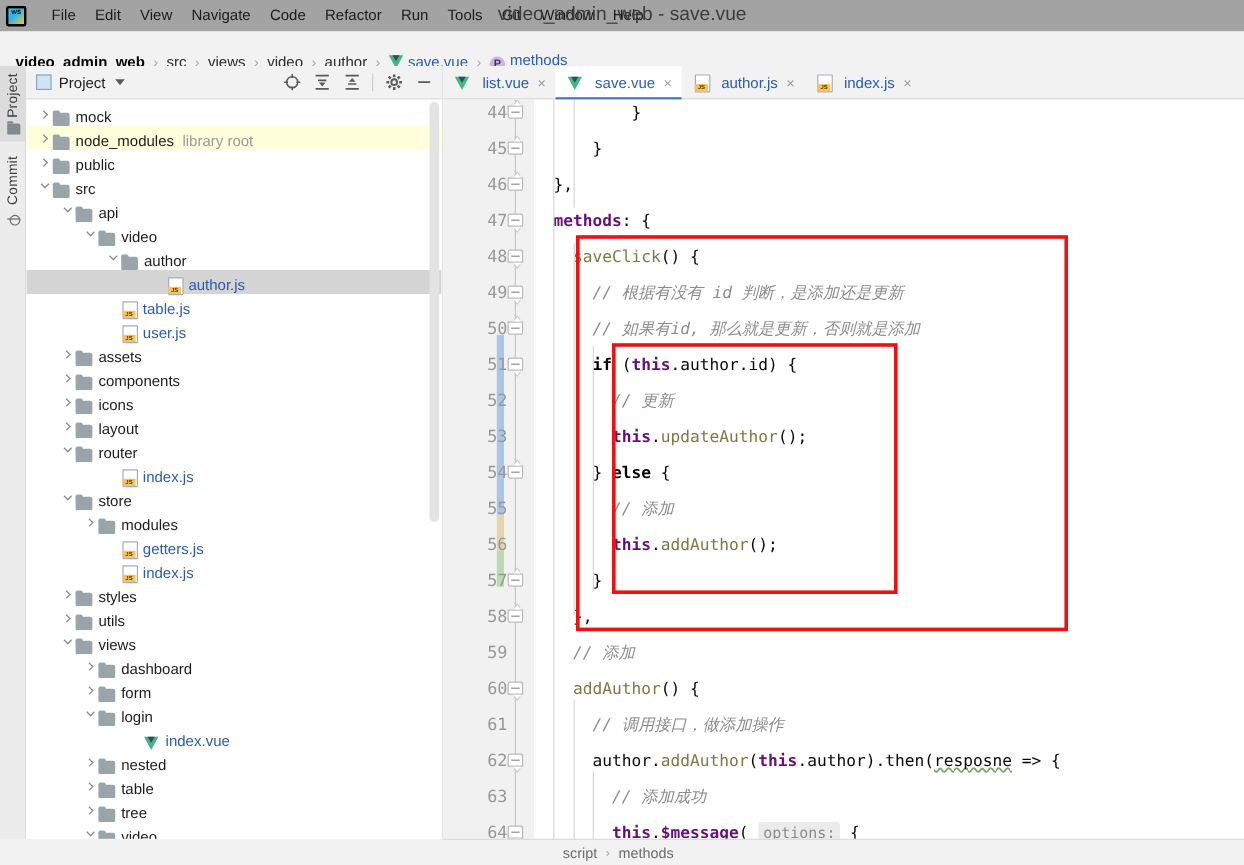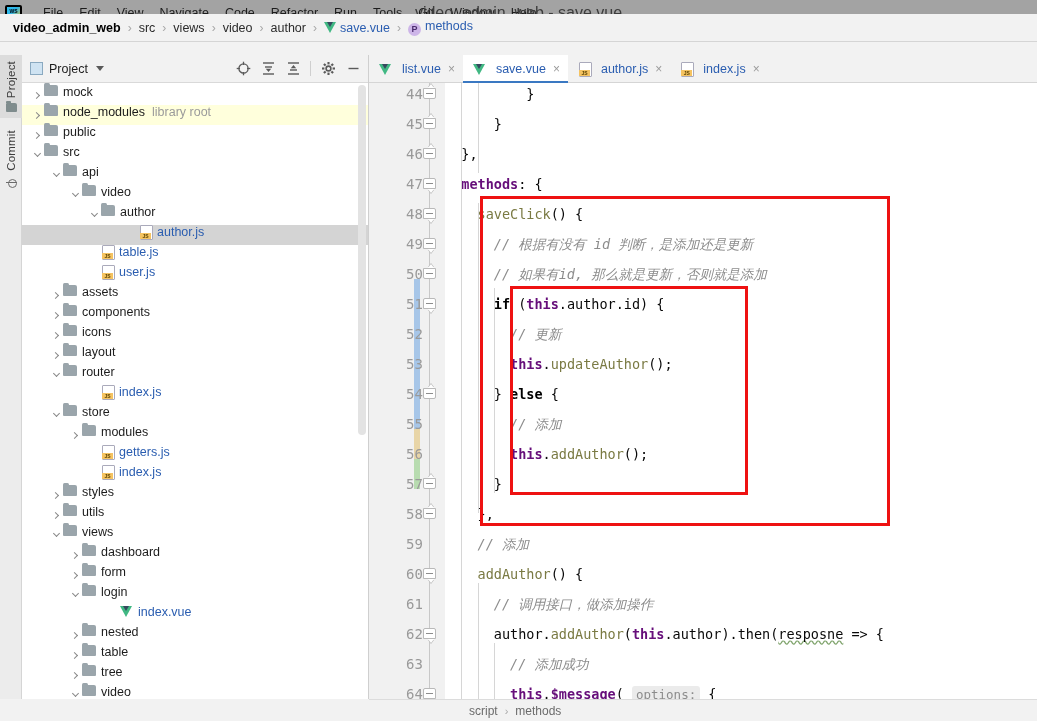--- a/index.html
+++ b/index.html
@@ -39,21 +39,21 @@
     font-family: "Liberation Sans", sans-serif; white-space: nowrap;
   }
   .win-title {
     position: absolute; left: 0; top: 0; width: 1037px; height: 26px;
     line-height: 26px; text-align: center; color: #3c3c3c; font-size: 16px;
     pointer-events: none;
   }
 
   
   .navbar {
-    position: absolute; left: 0; top: 14px; width: 1037px; height: 28px;
+    position: absolute; left: 0; top: 38px; width: 1037px; height: 28px;
     background: #f2f2f2; border-bottom: 1px solid #d5d5d5;
     display: flex; align-items: center; padding-left: 10px; gap: 0;
   }
   .crumb { font-size: 12.5px; color: #2b2b2b; padding: 0 3px; white-space: nowrap; }
   .crumb.root { font-weight: bold; color: #000; }
   .crumb.link { color: #2a5db0; }
   .crumb-sep { color: #a8a8a8; font-size: 12px; padding: 0 4px; }
   .vue-badge {
     display: inline-block; width: 13px; height: 11px; position: relative; margin-right: 3px;
     vertical-align: -1px;
@@ -124,21 +124,21 @@
   .pp-caret {
     width: 0; height: 0; border-left: 4px solid transparent; border-right: 4px solid transparent;
     border-top: 5px solid #5a5a5a; margin-left: 2px;
   }
   .pp-tools { margin-left: auto; display: flex; align-items: center; gap: 3px; }
   .pp-tool { width: 22px; height: 22px; display:flex; align-items:center; justify-content:center; }
   .pp-div { width: 1px; height: 15px; background: #cfcfcf; margin: 0 3px; }
 
   .tree { position: relative; height: 638px; overflow: hidden; padding-top: 2px; background:#fff; }
   .trow {
-    height: 20px; display: flex; align-items: flex-start; white-space: nowrap;
+    height: 20px; display: flex; align-items: flex-end; white-space: nowrap;
     font-size: 12.5px; color: #1c1c1c; padding-right: 6px;
   }
   .trow.hl-yellow { background: #ffffdc; }
   .trow.selected { background: #d4d4d4; }
   .twist {
     width: 14px; height: 20px; display:flex; align-items:center; justify-content:center;
     flex: 0 0 auto;
   }
   .twist i {
     display:block; width:5px; height:5px; border-right:1.4px solid #888; border-bottom:1.4px solid #888;

